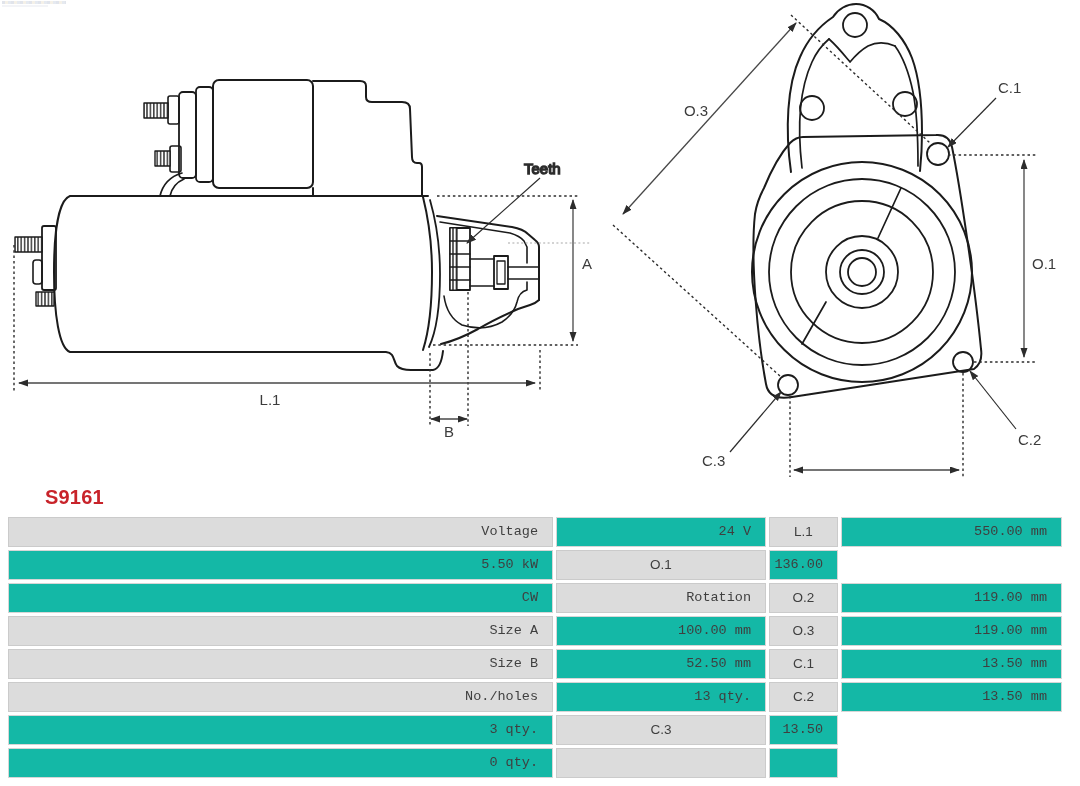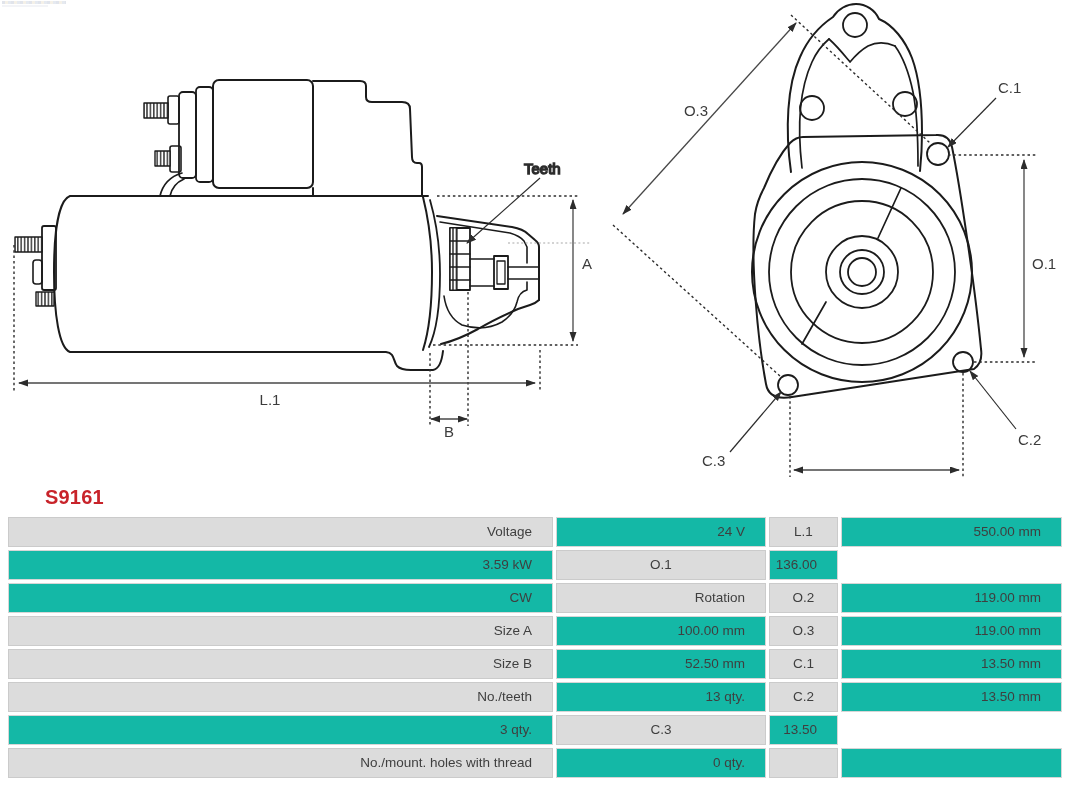--- a/index.html
+++ b/index.html
@@ -11,21 +11,21 @@
   svg text{font-family:"Liberation Sans",sans-serif;fill:#3c3c3c;}
   .part-number{position:absolute;left:13px;top:486px;font-size:20px;font-weight:600;
     color:#c8232a;letter-spacing:.2px;margin-left:32px;}
   .spec-table{position:absolute;left:8px;top:517px;width:1054px;}
   .spec-row{display:grid;grid-template-columns:545px 210px 69px 221px;column-gap:3px;
     margin-bottom:3px;height:30px;}
   .cell{box-sizing:border-box;height:30px;line-height:28px;font-size:13.5px;color:#3f3f3f;
     border:1px solid #cbcbcb;}
   .cell.gray{background:#dcdcdc;}
   .cell.white{background:#14b8a6;border-color:#d6d6d6;}
-  .cell.r{text-align:right;padding-right:20px;}
+  .cell.r{text-align:right;padding-right:14px;font-family:Liberation Mono, monospace;}
   .cell.c{text-align:center;}
 </style>
 </head>
 <body>
 
 <div class="page">
 
   <div class="logo-artifact"></div>
   <div class="logo-artifact2"></div>
 
@@ -152,21 +152,21 @@
 
   
   <div class="spec-table">
     <div class="spec-row">
       <div class="cell gray r">Voltage</div>
       <div class="cell white r">24 V</div>
       <div class="cell gray c">L.1</div>
       <div class="cell white r">550.00 mm</div>
     </div>
     <div class="spec-row">
-      <div class="cell white r">3.59 kW</div>
+      <div class="cell white r">5.50 kW</div>
       <div class="cell gray c">O.1</div>
       <div class="cell white r">136.00 mm</div>
     </div>
     <div class="spec-row">
       <div class="cell white r">CW</div>
       <div class="cell gray r">Rotation</div>
       <div class="cell gray c">O.2</div>
       <div class="cell white r">119.00 mm</div>
     </div>
     <div class="spec-row">
@@ -175,31 +175,30 @@
       <div class="cell gray c">O.3</div>
       <div class="cell white r">119.00 mm</div>
     </div>
     <div class="spec-row">
       <div class="cell gray r">Size B</div>
       <div class="cell white r">52.50 mm</div>
       <div class="cell gray c">C.1</div>
       <div class="cell white r">13.50 mm</div>
     </div>
     <div class="spec-row">
-      <div class="cell gray r">No./teeth</div>
+      <div class="cell gray r">No./holes</div>
       <div class="cell white r">13 qty.</div>
       <div class="cell gray c">C.2</div>
       <div class="cell white r">13.50 mm</div>
     </div>
     <div class="spec-row">
       <div class="cell white r">3 qty.</div>
       <div class="cell gray c">C.3</div>
       <div class="cell white r">13.50 mm</div>
     </div>
     <div class="spec-row">
-      <div class="cell gray r">No./mount. holes with thread</div>
       <div class="cell white r">0 qty.</div>
       <div class="cell gray c"></div>
       <div class="cell white r"></div>
     </div>
   </div>
 
 </div>
 
 </body></html>

